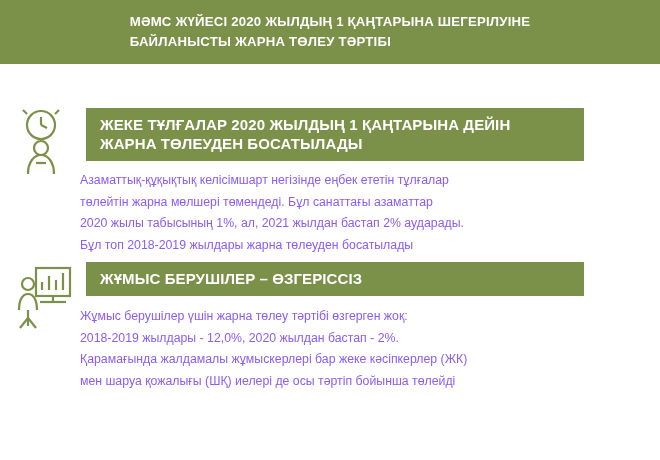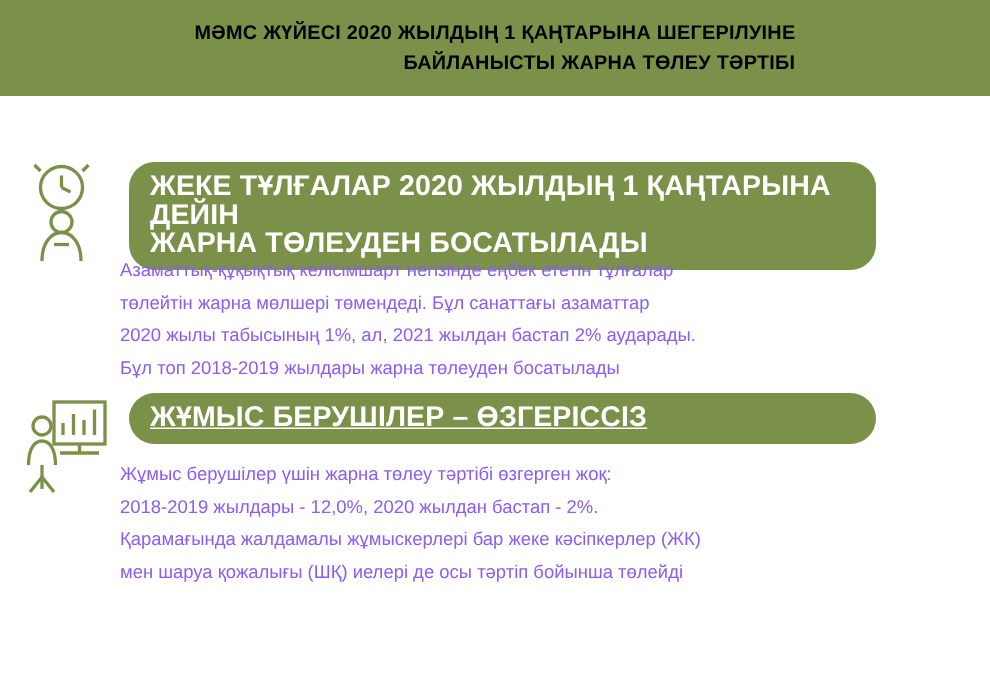--- a/index.html
+++ b/index.html
@@ -26,25 +26,25 @@
     left: 0;
     top: 0;
     width: 660px;
     height: 64px;
     background: #7b9048;
     display: flex;
     align-items: center;
     justify-content: center;
   }
   .header-text {
-    color: #000000;
+    color: #ffffff;
     font-size: 13.2px;
     font-weight: bold;
     line-height: 20px;
-    text-align: right;
+    text-align: left;
     letter-spacing: 0.2px;
     padding: 0 40px;
     white-space: pre-line;
   }
 
   
   .section {
     position: absolute;
     left: 0;
     width: 660px;
@@ -59,30 +59,29 @@
     width: 68px;
     height: 70px;
   }
 
   .band {
     position: absolute;
     left: 86px;
     top: 0;
     background: #7b9048;
     color: #ffffff;
-    font-size: 19px;
+    font-size: 15px;
     font-weight: bold;
     line-height: 19px;
     padding: 7px 14px 8px 14px;
     white-space: pre-line;
     letter-spacing: 0.1px;
-    border-radius: 17px;
   }
   .band-1 { width: 470px; }
-  .band-2 { width: 470px; text-decoration: underline; }
+  .band-2 { width: 470px; }
 
   .body-text {
     position: absolute;
     left: 80px;
     color: #8b5cf6;
     font-size: 12.3px;
     line-height: 21.5px;
     white-space: pre-line;
     width: 560px;
   }

